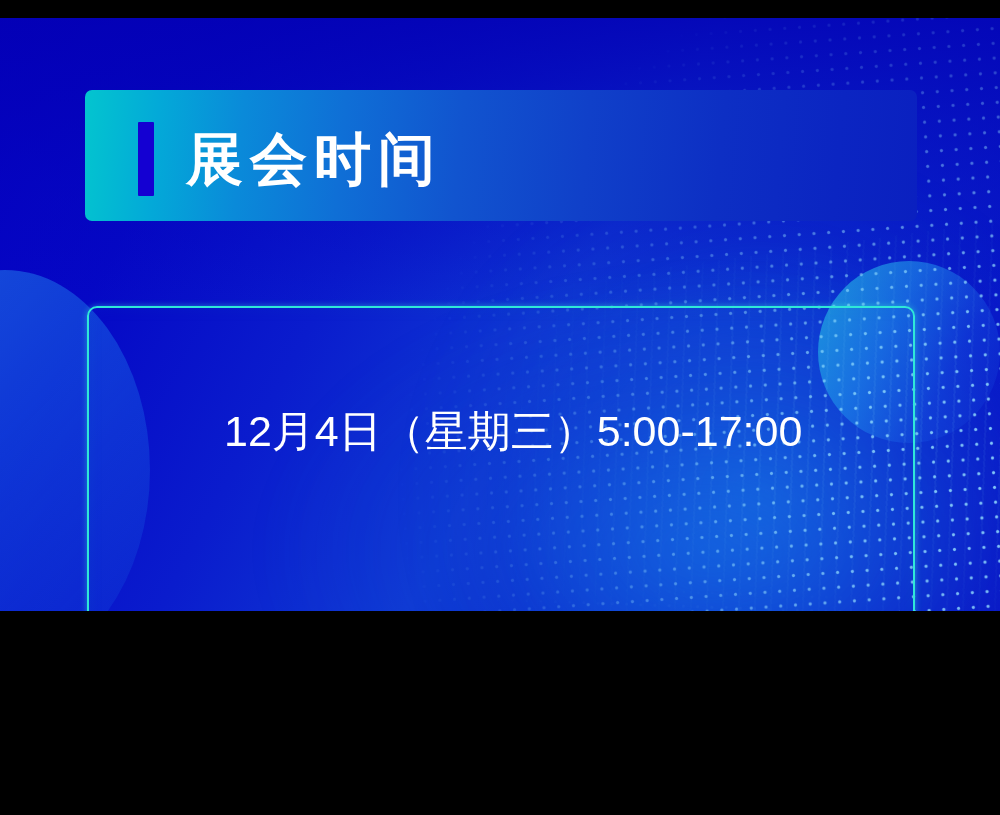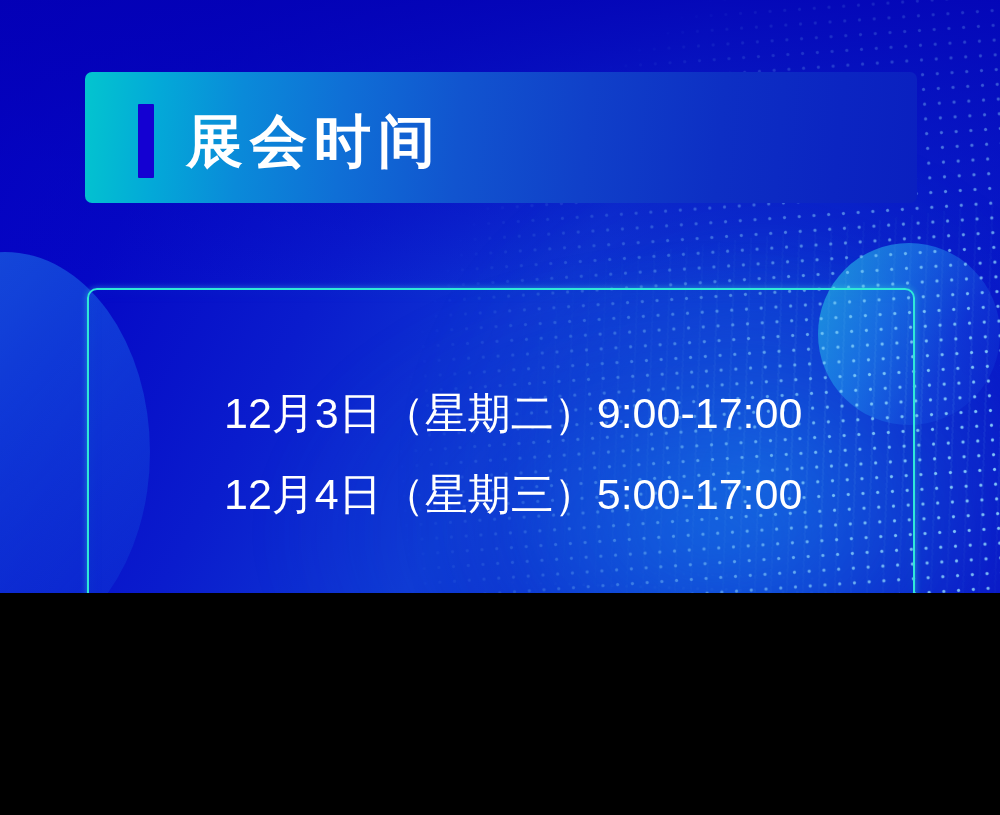--- a/index.html
+++ b/index.html
@@ -7,20 +7,21 @@
     padding: 0;
     background: #000;
   }
   #stage {
     position: relative;
     width: 1000px;
     height: 593px;
     overflow: hidden;
     font-family: "Liberation Sans", "DejaVu Sans", sans-serif;
     background: #14532d;
+    margin-top: 18px;
   }
 
   
   .bg-base {
     position: absolute;
     inset: 0;
     background:
       linear-gradient(118deg,
         #0500c4 0%,
         #0508c6 18%,
@@ -226,17 +227,16 @@
   <div class="dots dots-b"></div>
   <div class="wave-streaks"></div>
 
   <div class="banner"></div>
   <div class="banner-bar"></div>
   <div class="banner-title">展会时间</div>
 
   <div class="outline-box"></div>
 
   <div class="schedule">
-    <div class="sched-line">12月3日（星期二）9:00-17:00</div>
     <div class="sched-line">12月4日（星期三）5:00-17:00</div>
   </div>
 
 </div>
 
 </body></html>

